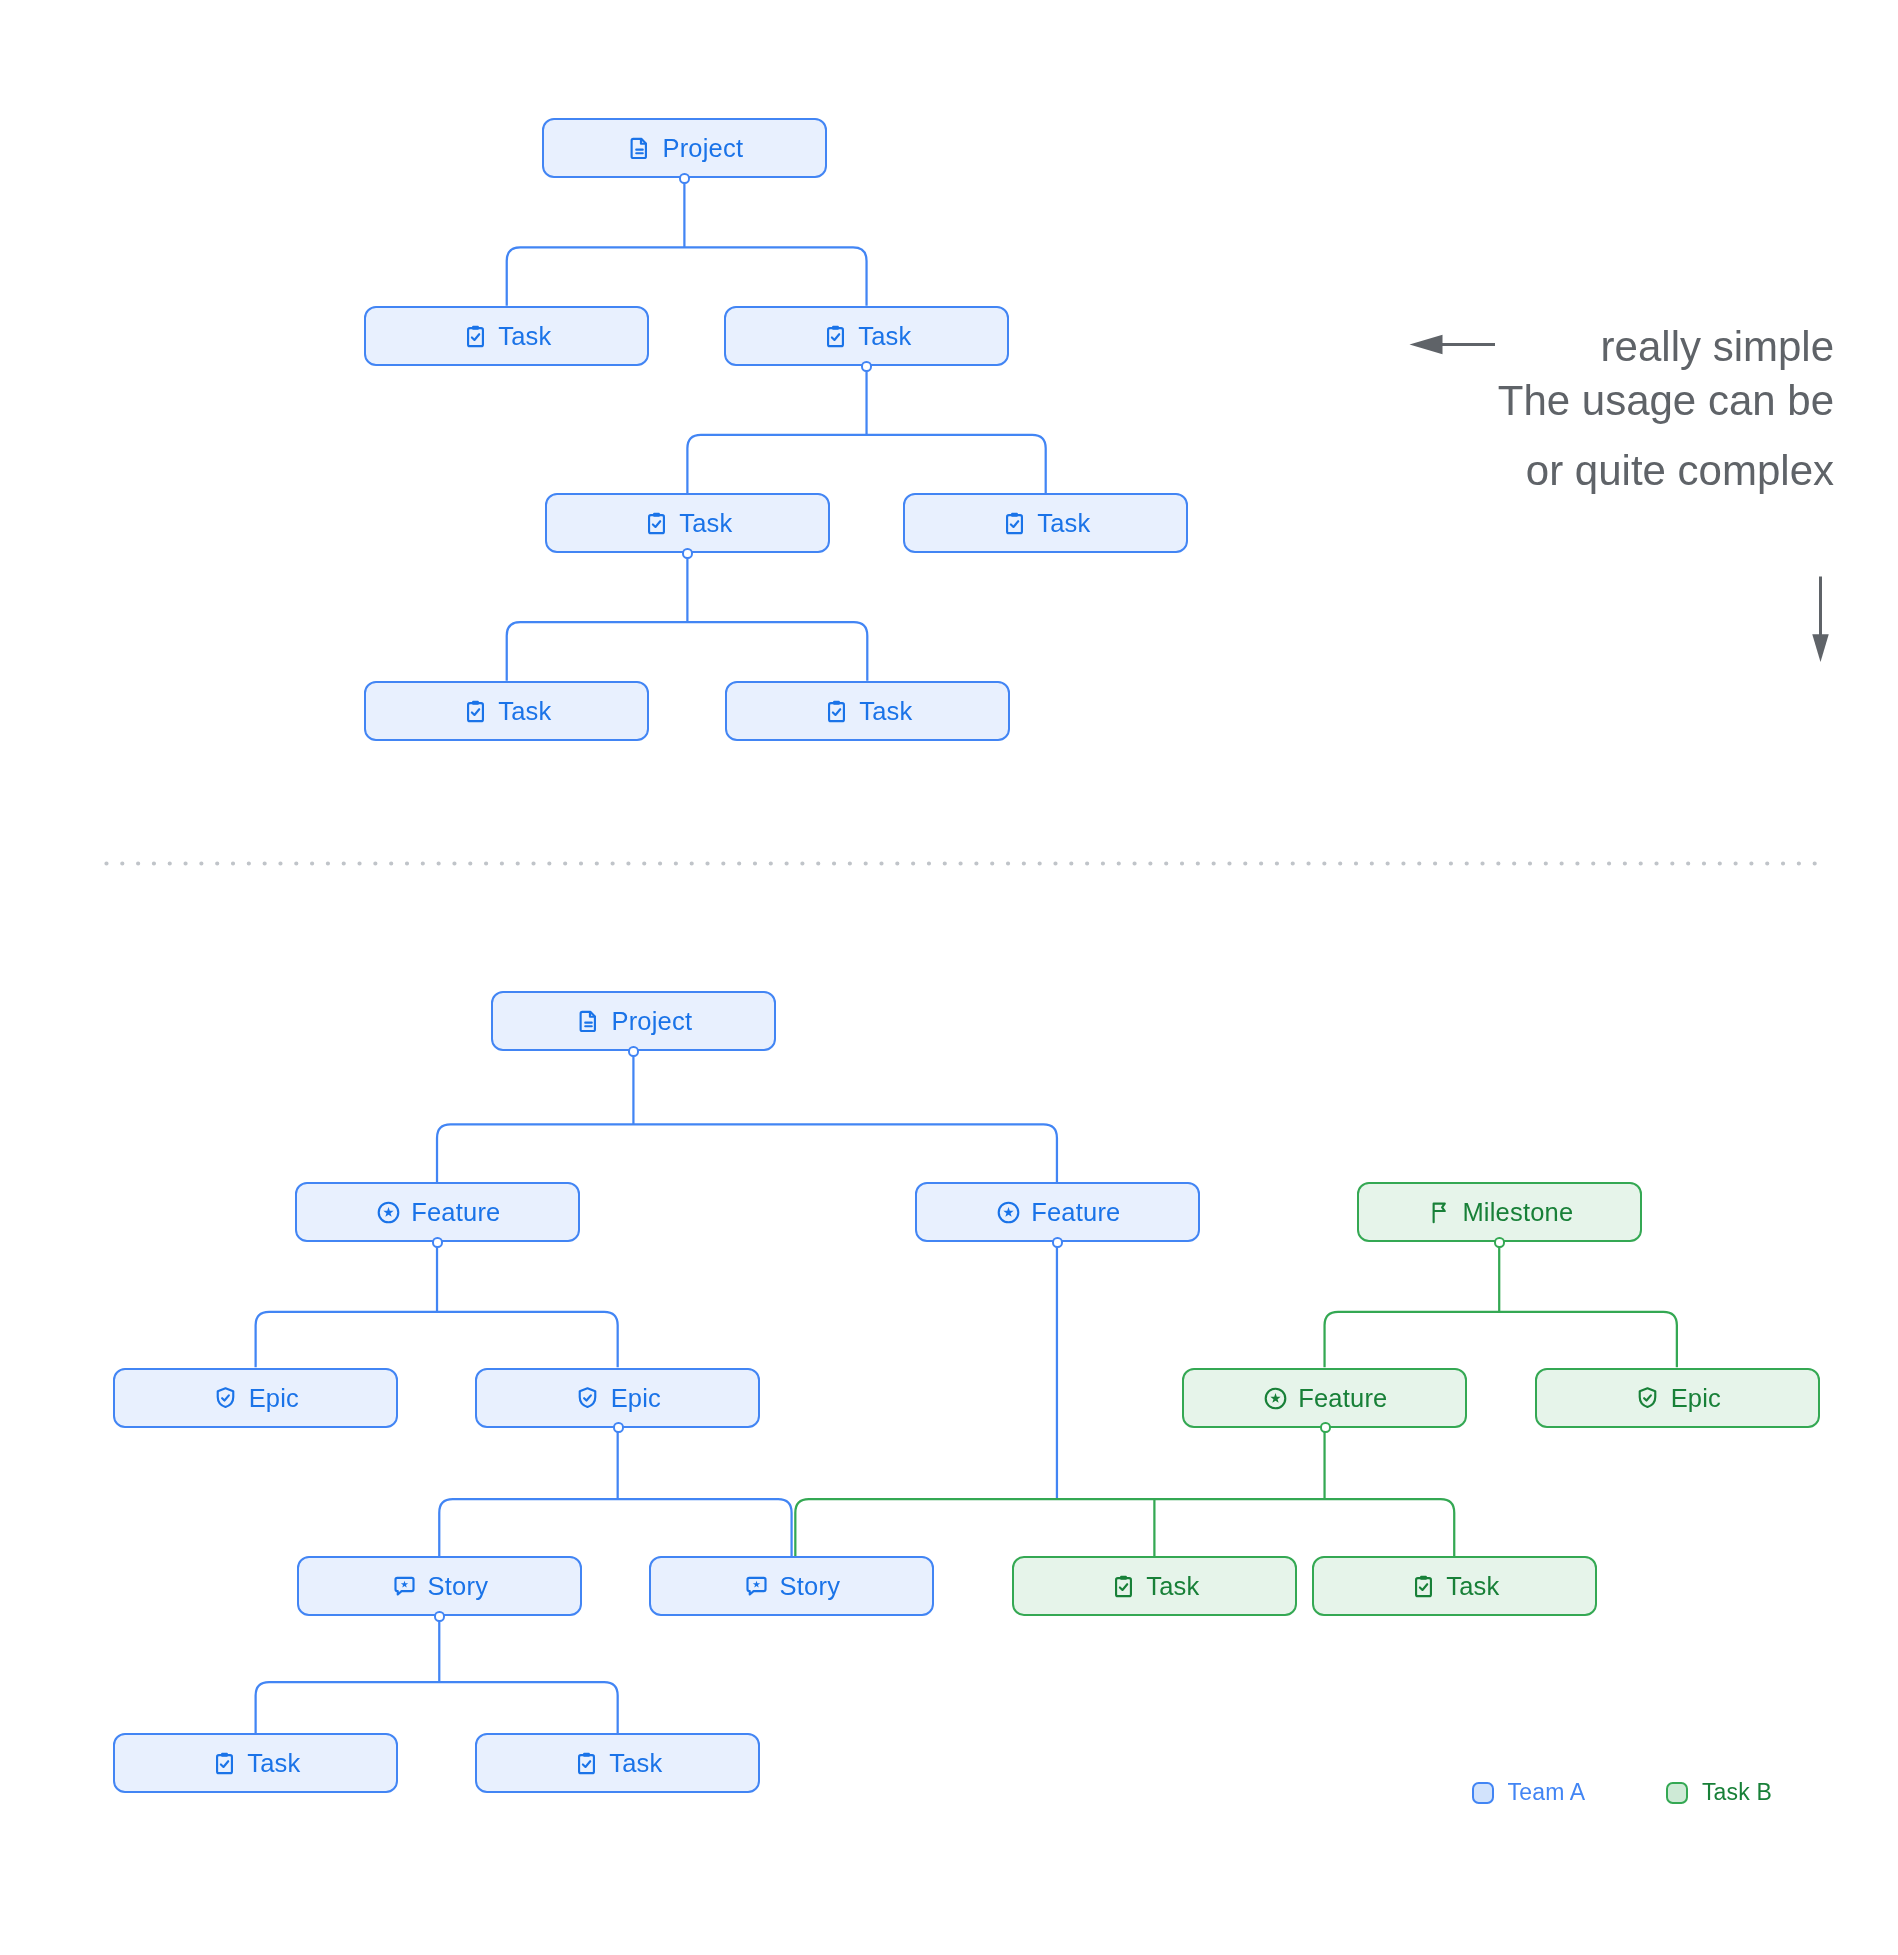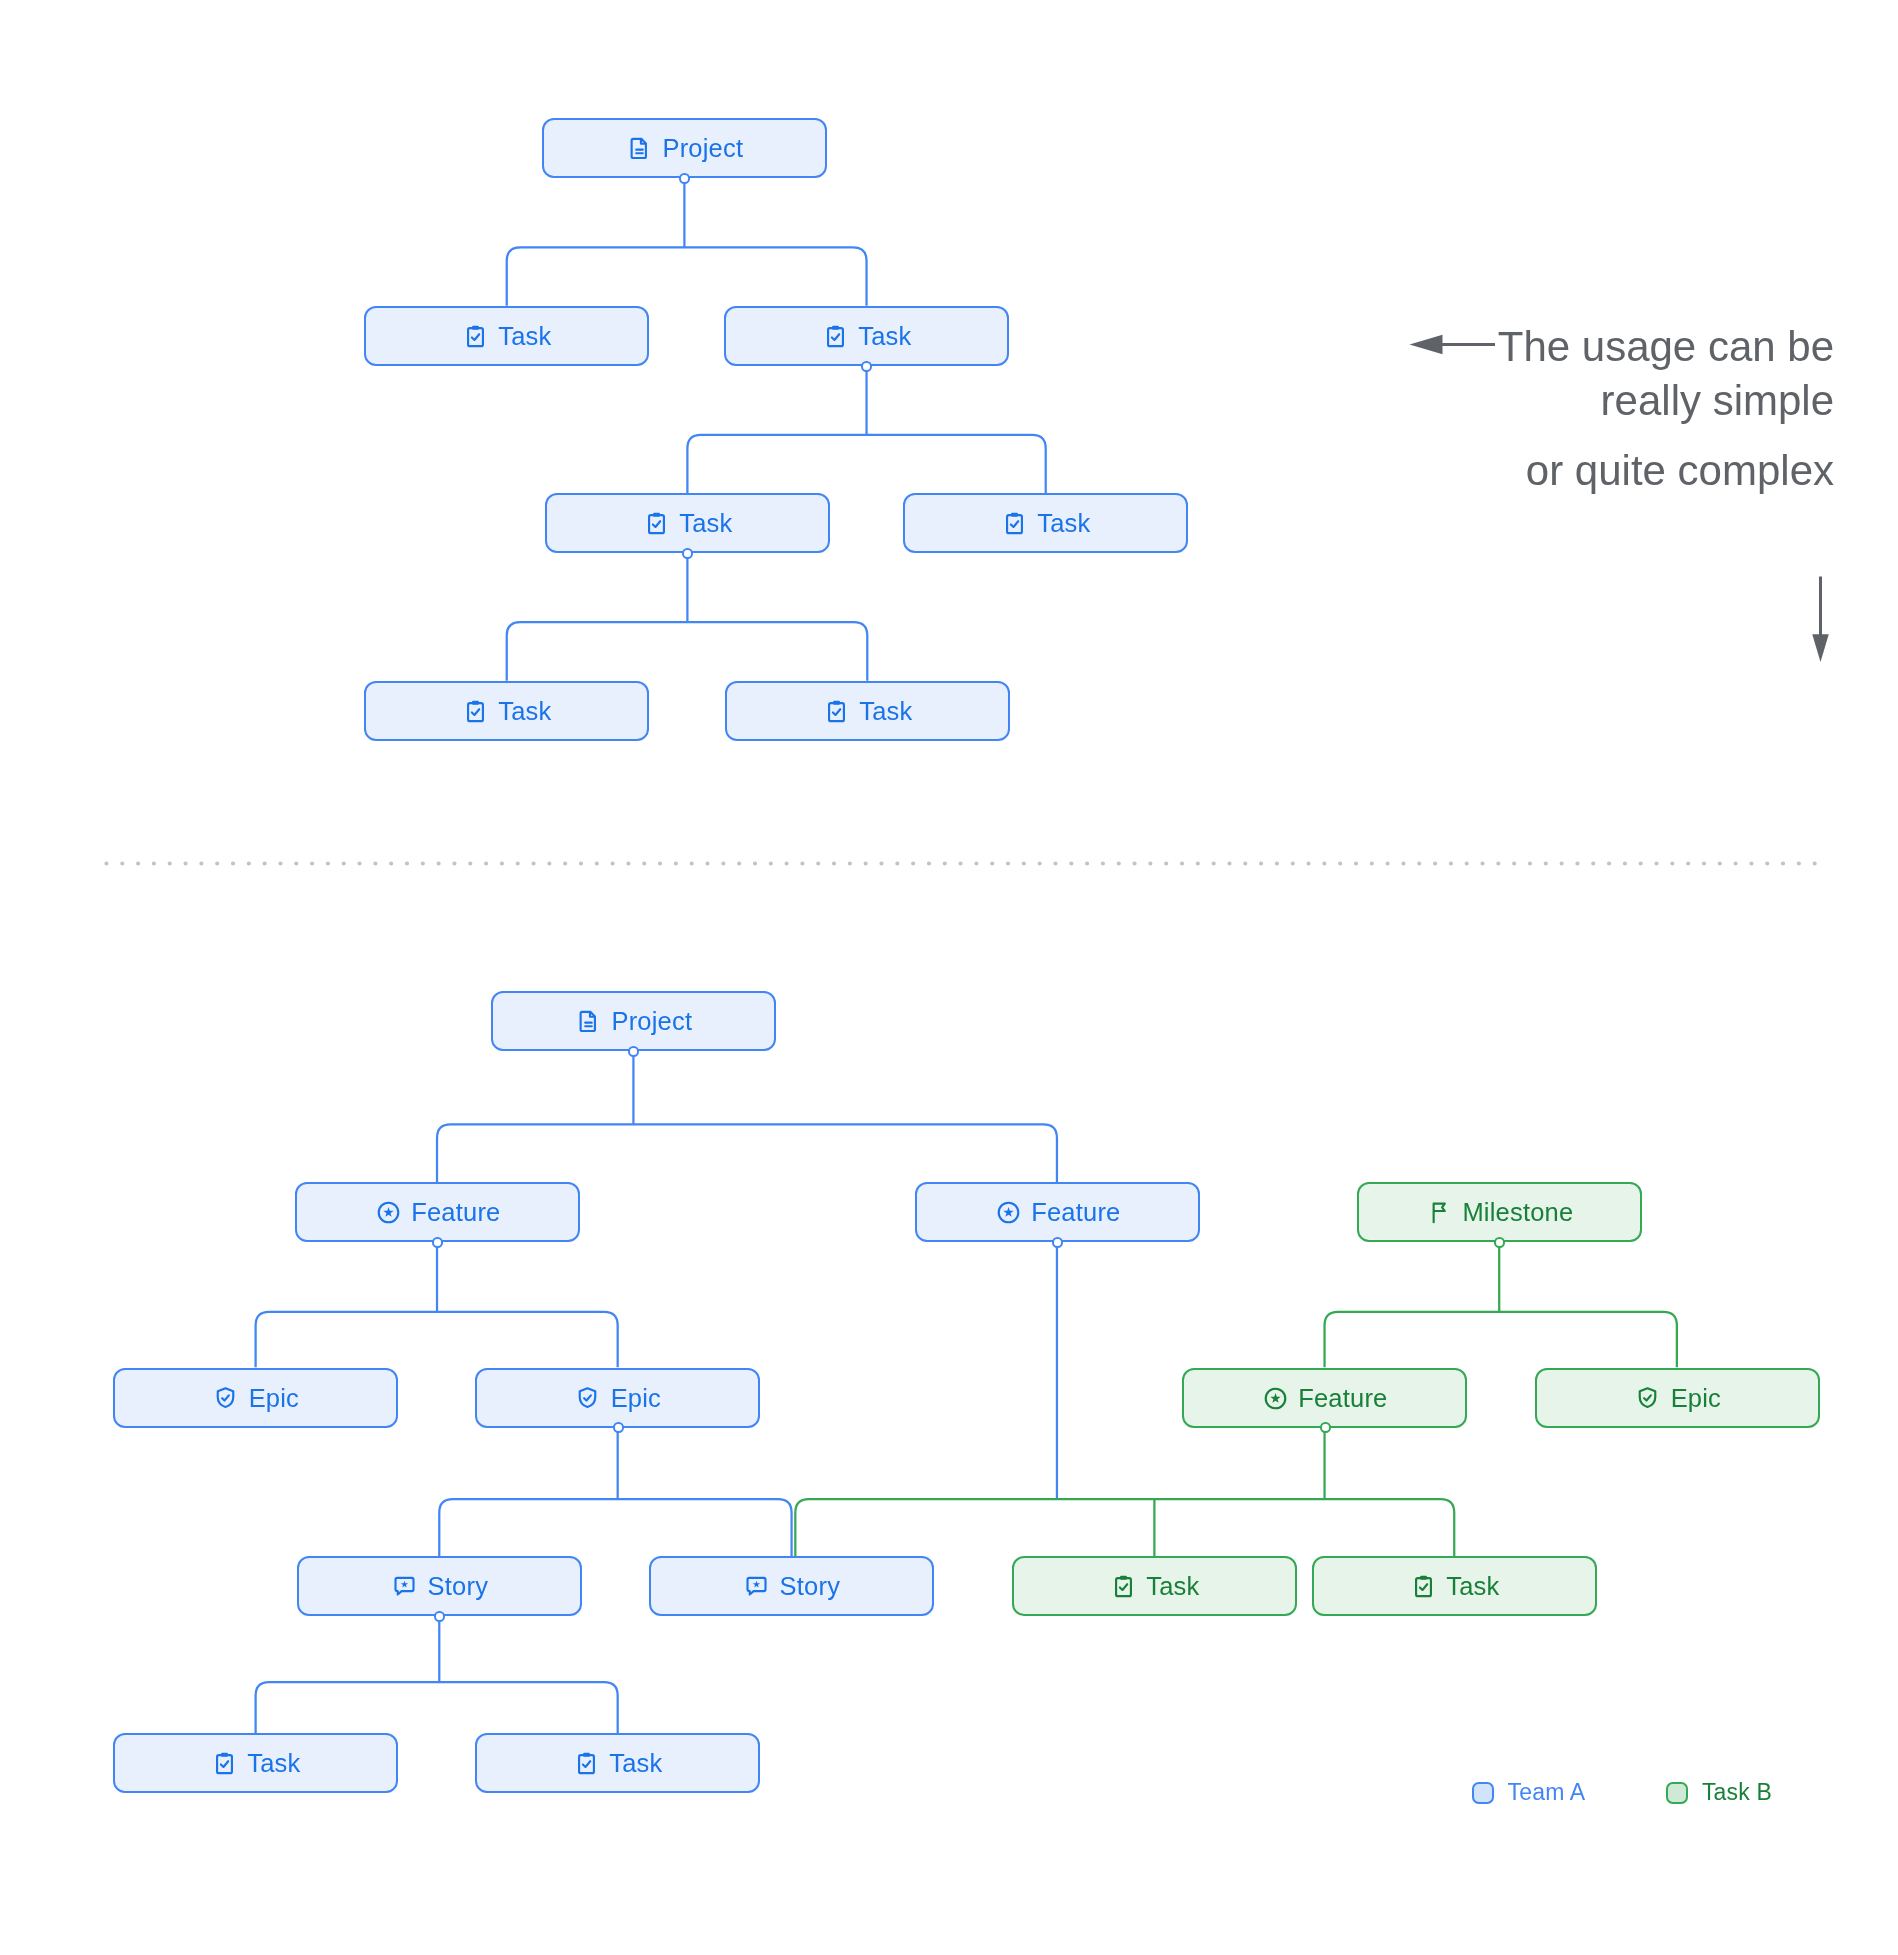--- a/index.html
+++ b/index.html
@@ -105,22 +105,22 @@
       <path d="M 1061 2076 L 1061 2018 Q 1061 2000 1079 2000 L 1922 2000 Q 1940 2000 1940 2018 L 1940 2076 M 1540 2000 L 1540 2076" stroke="#34a853" stroke-width="3" fill="none"></path>
       <path d="M 586 2156 L 586 2244" stroke="#4285f4" stroke-width="3" fill="none"></path>
       <path d="M 341 2312 L 341 2262 Q 341 2244 359 2244 L 806 2244 Q 824 2244 824 2262 L 824 2312" stroke="#4285f4" stroke-width="3" fill="none"></path>
     </svg>
 
   <svg class="divider-svg" width="1898" height="9" viewBox="0 0 2532 12">
     <line id="divider-line" x1="142" y1="6" x2="2424" y2="6" stroke-width="5.5" stroke-linecap="round" stroke-dasharray="0.1 21" stroke="#c0c4c9"></line>
   </svg>
 
   <div class="annotation" style="color: rgb(95, 99, 104);">
+    <div class="ann-line">really simple</div>
     <div class="ann-line">The usage can be</div>
-    <div class="ann-line">really simple</div>
     <div class="ann-line ann-gap">or quite complex</div>
   </div>
 
   <svg class="arrow-svg" style="left:1405px; top:331px;" width="93" height="27" viewBox="0 0 124 36">
     <line class="arrow-stroke" x1="120" y1="18" x2="48" y2="18" stroke-width="4" stroke="#5f6368"></line>
     <polygon class="arrow-fill" points="6,18 50,5 50,31" fill="#5f6368"></polygon>
   </svg>
 
   <svg class="arrow-svg" style="left:1810px; top:575px;" width="21" height="90" viewBox="0 0 28 120">
     <line class="arrow-stroke" x1="14" y1="2" x2="14" y2="82" stroke-width="4" stroke="#5f6368"></line>

